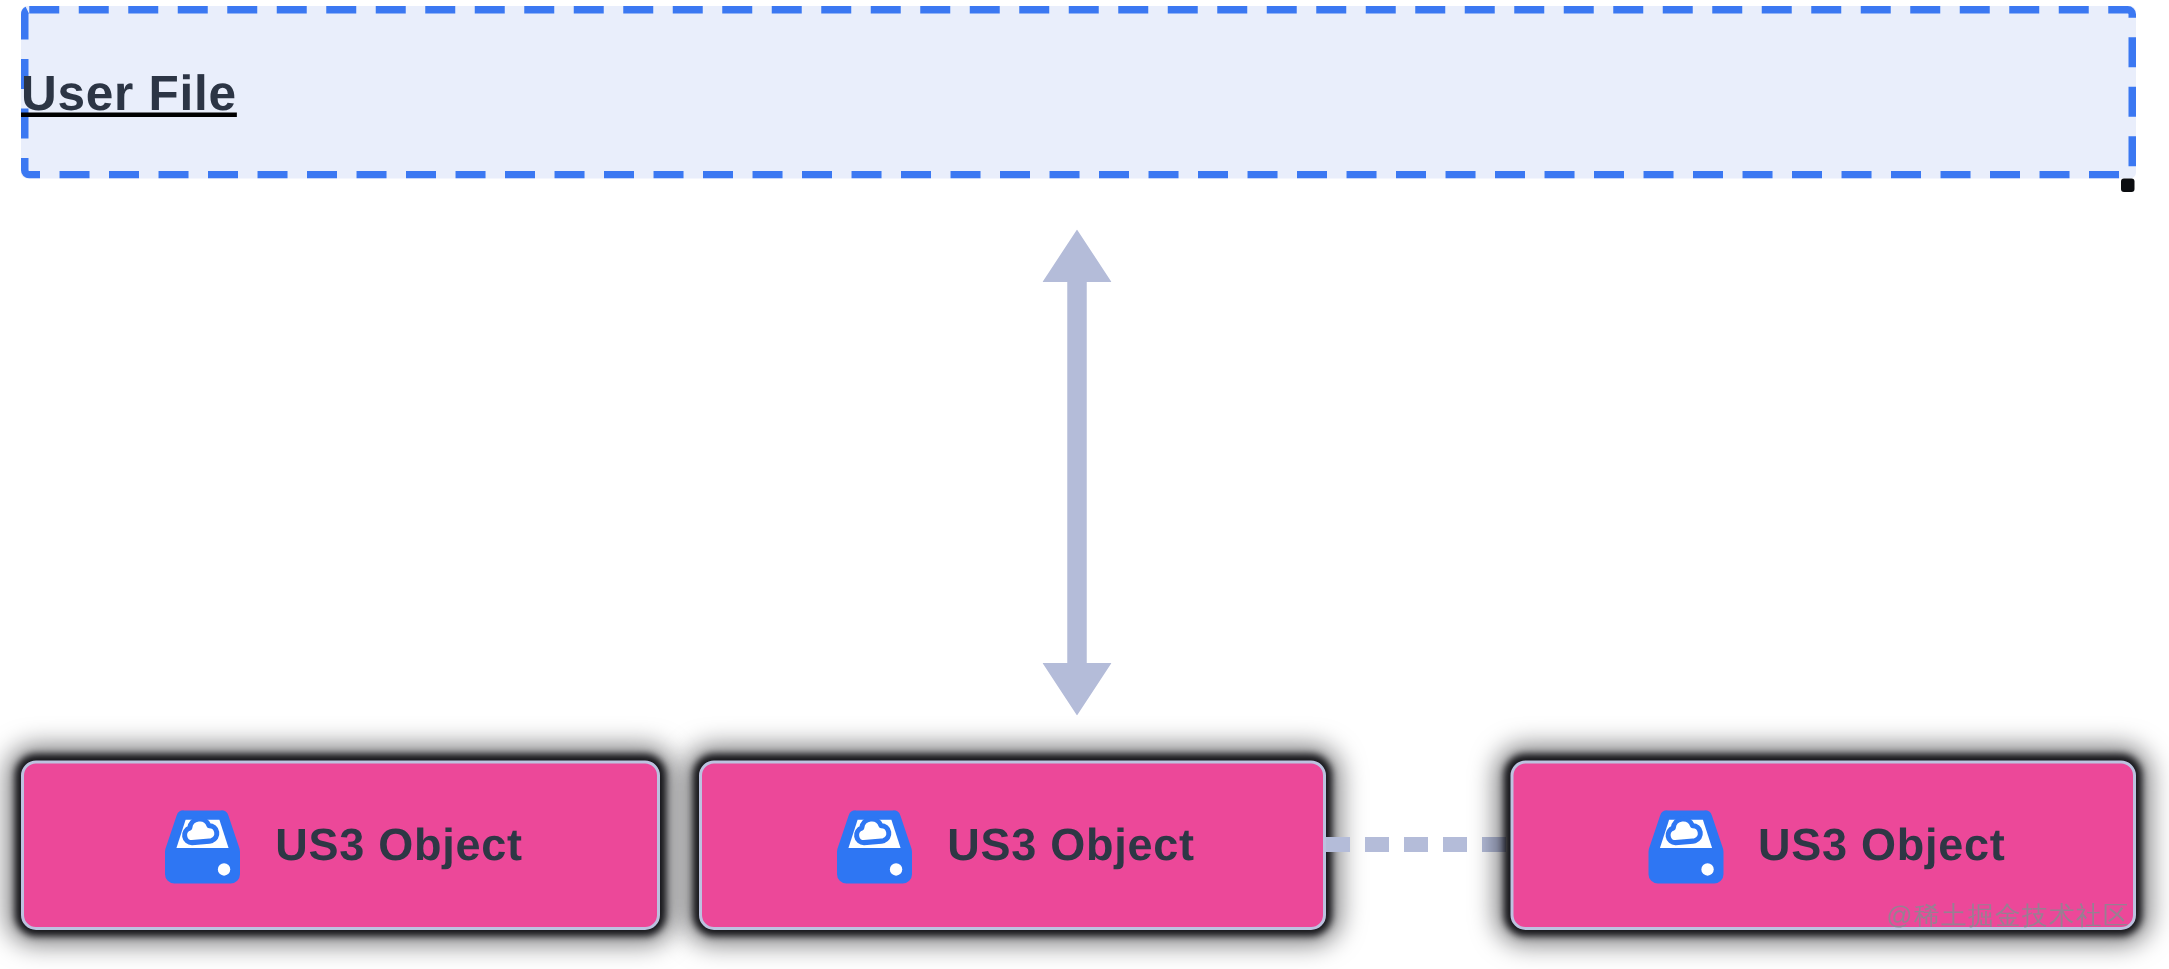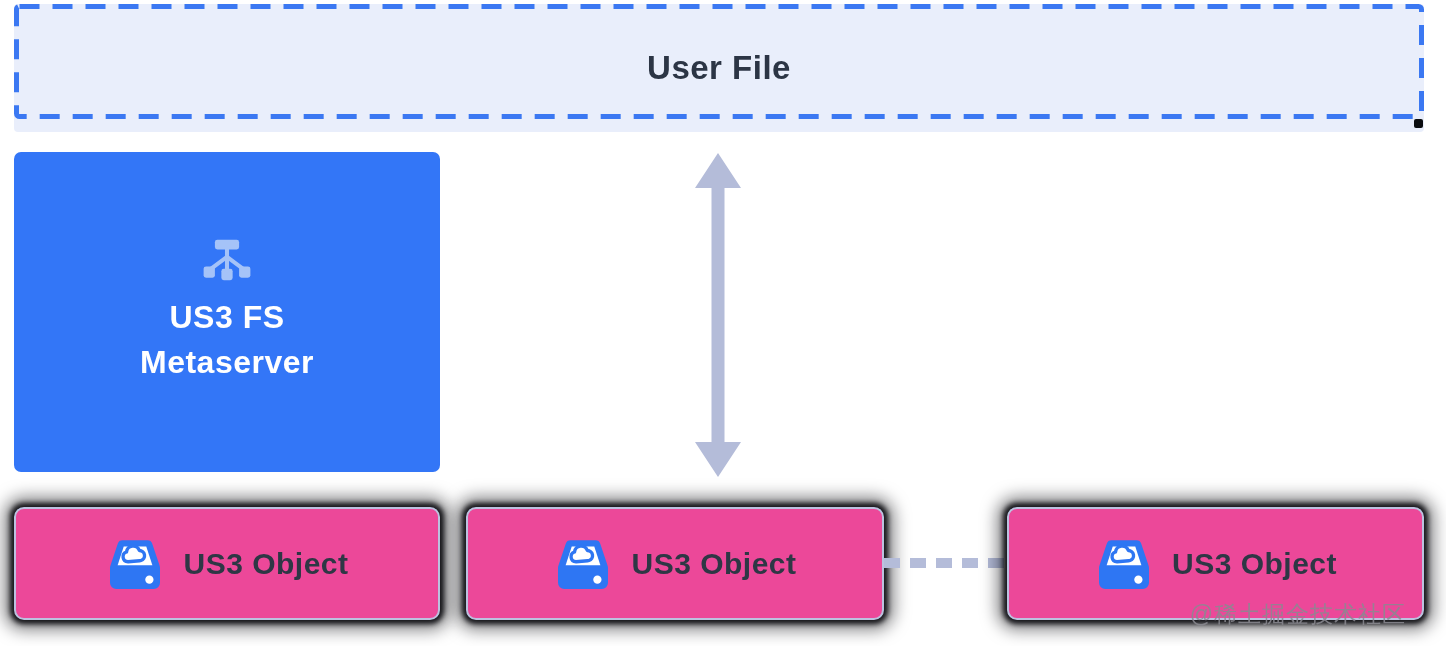--- a/index.html
+++ b/index.html
@@ -6,23 +6,23 @@
   .canvas{
     position:relative;
     width:1446px;height:646px;
     background:#ffffff;
     overflow:hidden;
     font-family:"Liberation Sans", sans-serif;
   }
 
   
   .user-file-box{
-    position:absolute;left:14px;top:4px;width:1410px;height:128px;
+    position:absolute;left:14px;top:4px;width:1410px;height:115px;
     background:#e9eefb;border-radius:4px;
-    display:flex;align-items:center;justify-content:center;
+    display:flex;align-items:center;text-decoration:underline;
   }
   .user-file-box svg.dash-border{position:absolute;inset:0;pointer-events:none;}
   .user-file-label{
     position:relative;z-index:2;
     font-size:33px;font-weight:700;color:#2c3545;letter-spacing:.5px;
   }
 
   
   .artifact-dot{
     position:absolute;left:1414px;top:119px;width:9px;height:9px;
@@ -59,58 +59,38 @@
   .object-label{font-size:30px;font-weight:700;color:#2e3745;letter-spacing:.5px;}
 
   
   .h-dashes{
     position:absolute;left:884px;top:558px;width:123px;height:10px;
     background:repeating-linear-gradient(90deg,#b4bcd9 0 16px,transparent 16px 26px);
   }
 
   
   .watermark{
-    position:absolute;right:40px;top:599px;z-index:6;
-    font-size:23px;color:rgba(138,138,144,0.85);letter-spacing:1px;
+    position:absolute;right:26px;top:599px;z-index:6;
+    font-size:17px;color:rgba(138,138,144,0.85);letter-spacing:1px;
   }
 </style>
 </head>
 <body>
 
 <div class="canvas">
 
   <div class="user-file-box">
     <svg class="dash-border" width="1410" height="115" viewBox="0 0 1410 115">
       <rect x="2.5" y="2.5" width="1405" height="110" rx="3" fill="none" stroke="#3b78f2" stroke-width="5" stroke-dasharray="20 13"></rect>
     </svg>
     <span class="user-file-label">User File</span>
   </div>
 
   <div class="artifact-dot"></div>
 
-  <div class="meta-box">
-    <svg class="meta-icon" viewBox="0 0 62 50">
-      <g fill="#a5c3f8">
-        <rect x="16" y="0" width="30" height="12" rx="3"></rect>
-        <rect x="28.5" y="11" width="5" height="11"></rect>
-        <rect x="2" y="33" width="14" height="14" rx="3"></rect>
-        <rect x="24" y="36" width="14" height="14" rx="3"></rect>
-        <rect x="46" y="33" width="14" height="14" rx="3"></rect>
-      </g>
-      <g stroke="#a5c3f8" stroke-width="5" fill="none" stroke-linecap="round">
-        <path d="M31 21 L11 36"></path>
-        <path d="M31 21 L51 36"></path>
-        <path d="M31 21 L31 38"></path>
-      </g>
-    </svg>
-    <div class="meta-label">
-      <div>US3 FS</div>
-      <div>Metaserver</div>
-    </div>
-  </div>
 
   <svg class="v-arrow" viewBox="0 0 46 324">
     <path d="M23 0 L46 35 L29.5 35 L29.5 289 L46 289 L23 324 L0 289 L16.5 289 L16.5 35 L0 35 Z" fill="#b4bcd9"></path>
   </svg>
 
   <div class="object-box b1">
     <svg class="drive-icon" viewBox="0 0 48 48">
       <path d="M14 5h20a4 4 0 0 1 3.8 2.7l5.7 17a6 6 0 0 1 .5 2.3V39a5 5 0 0 1-5 5H9a5 5 0 0 1-5-5V27a6 6 0 0 1 .5-2.3l5.7-17A4 4 0 0 1 14 5Z" fill="#2e76f3"></path>
       <path d="M15 10h18l4.9 15H10.1L15 10Z" fill="#ffffff"></path>
       <path d="M18.4 22.2a4 4 0 0 1-1.2-7.8 5.3 5.3 0 0 1 10.3-1.2 4.1 4.1 0 0 1 1.3 8 2.8 2.8 0 0 1-1.1.2Z" fill="#ffffff" stroke="#2e76f3" stroke-width="2.7" stroke-linejoin="round"></path>

